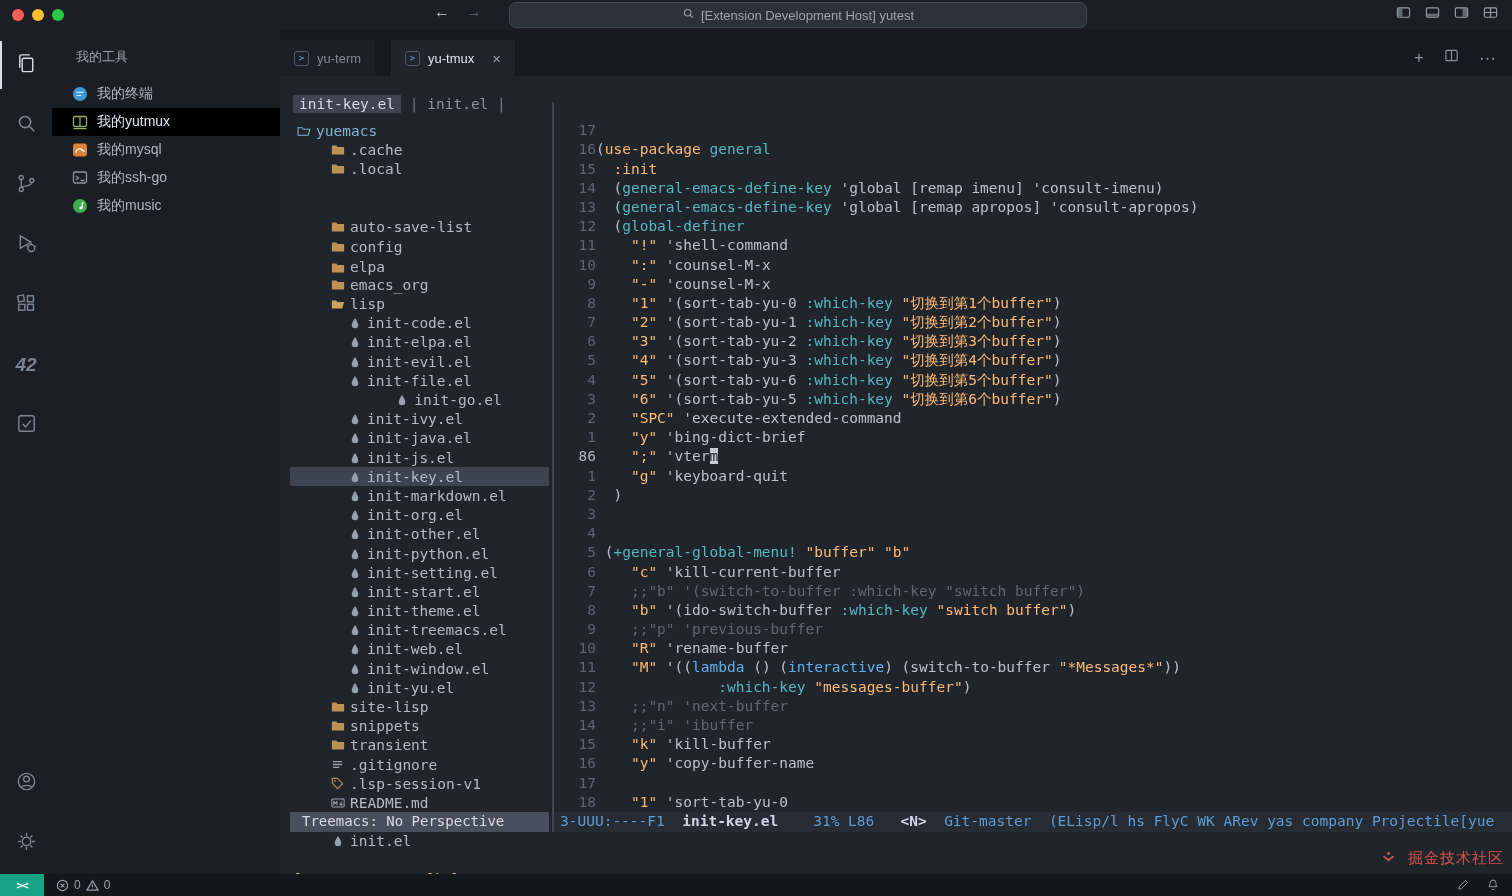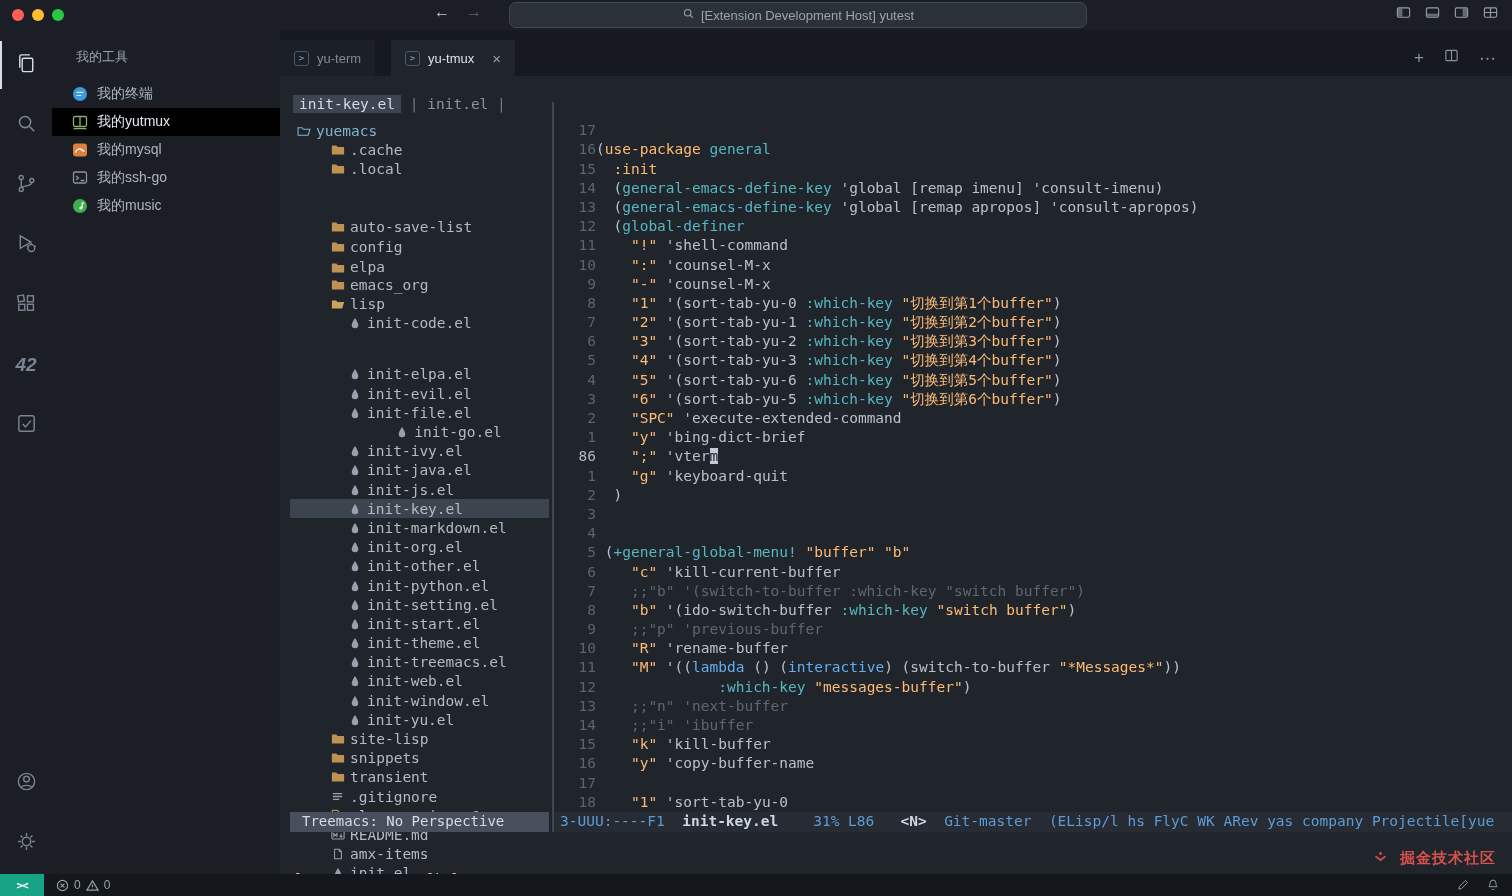--- a/index.html
+++ b/index.html
@@ -73,21 +73,21 @@
 
 
 .statusbar{position:absolute;left:0;top:874px;width:1512px;height:22px;background:#14171c;display:flex;align-items:center;font-size:12px;color:#9aa3af}
 .remote{width:44px;height:22px;background:#17a385;color:#fff;display:flex;align-items:center;justify-content:center;font-family:"DejaVu Sans Mono",monospace;font-weight:bold;font-size:11px;letter-spacing:-1px;cursor:pointer}
 .problems{display:flex;align-items:center;gap:5px;margin-left:12px;cursor:pointer}
 .problems .icn{display:inline-flex}
 .sb-right{position:absolute;right:12px;top:0;height:22px;display:flex;align-items:center;gap:16px;color:#9aa3af}
 .sb-right .icn{display:inline-flex;cursor:pointer}
 
 
-.watermark{position:absolute;right:16px;top:849px;display:flex;align-items:center;gap:12px;color:rgba(230,85,78,.92);font-size:15px;font-weight:bold;letter-spacing:1px;pointer-events:none}
+.watermark{position:absolute;right:8px;top:849px;display:flex;align-items:center;gap:12px;color:rgba(230,85,78,.92);font-size:15px;font-weight:normal;letter-spacing:1px;pointer-events:none}
 </style>
 </head>
 <body>
 
 <div class="titlebar">
   <div class="traffic">
     <span class="tl red"></span>
     <span class="tl yellow"></span>
     <span class="tl green"></span>
   </div>
@@ -338,21 +338,21 @@
           <span class="tlabel">lisp</span>
         </div>
         <div class="trow" style="padding-left: 57px;">
           <span class="icn">
             <svg viewBox="0 0 14 14" width="12" height="12">
               <path d="M7 1.3S3.2 6.8 3.2 9.4a3.8 3.8 0 0 0 7.6 0C10.8 6.8 7 1.3 7 1.3z" fill="#97a0ad"></path>
             </svg>
           </span>
           <span class="tlabel">init-code.el</span>
         </div>
-        <div class="trow" style="padding-left: 57px; margin-top: 32px;">
+        <div class="trow" style="padding-left: 57px;">
           <span class="icn">
             <svg viewBox="0 0 14 14" width="12" height="12">
               <path d="M7 1.3S3.2 6.8 3.2 9.4a3.8 3.8 0 0 0 7.6 0C10.8 6.8 7 1.3 7 1.3z" fill="#97a0ad"></path>
             </svg>
           </span>
           <span class="tlabel">init-elpa.el</span>
         </div>
         <div class="trow" style="padding-left: 57px;">
           <span class="icn">
             <svg viewBox="0 0 14 14" width="12" height="12">

